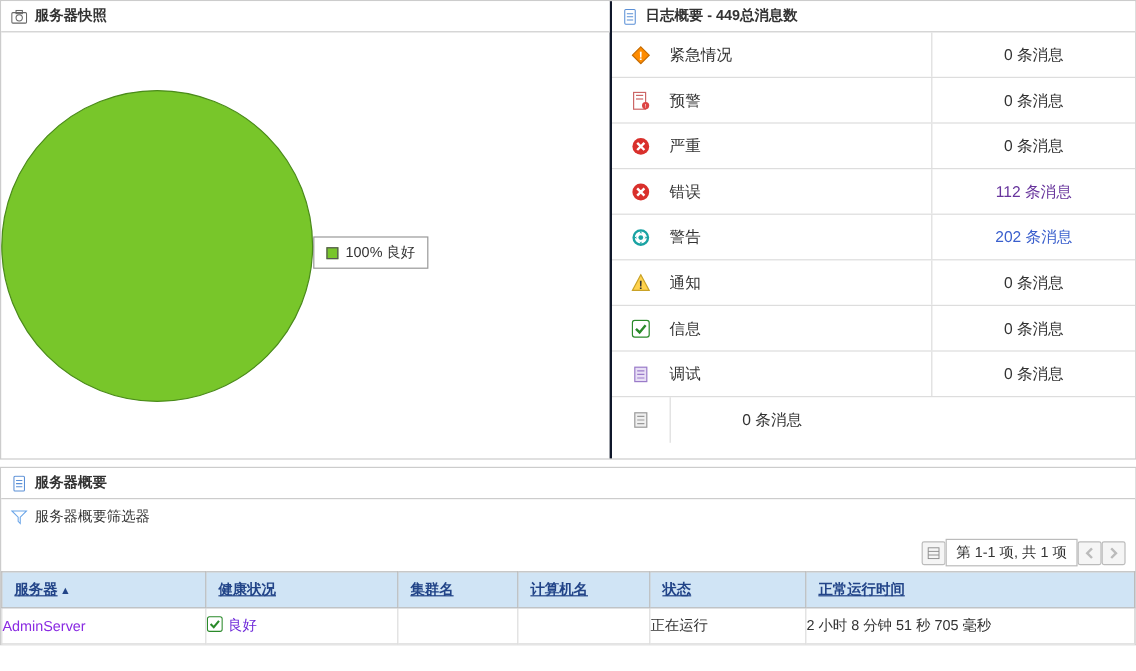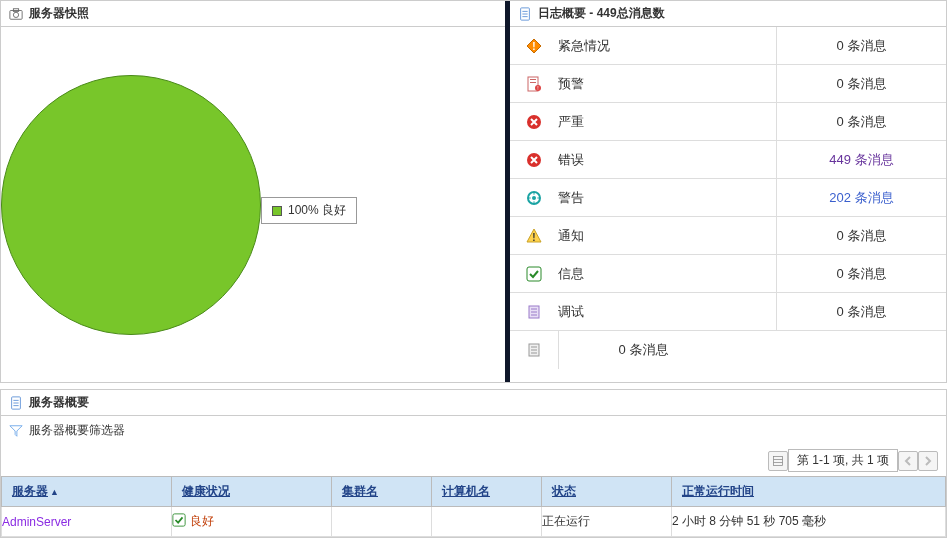--- a/index.html
+++ b/index.html
@@ -1,19 +1,19 @@
 <!DOCTYPE html>
 <html><head>
 <meta charset="utf-8">
 <style>
   * { box-sizing: border-box; }
   body { margin: 0; padding: 0; font-family: Arial, "Microsoft YaHei", sans-serif; font-size: 12px; color: #333; background: #fff; width: 947px; }
   
   .top-row { display: flex; border: 1px solid #ccc; }
-  .panel-left { width: 509px; border-right: 5px solid #0f172a; }
+  .panel-left { width: 509px; border-right: 2px solid #0f172a; }
   .panel-right { flex: 1; }
   
   .panel-header { display: flex; align-items: center; padding: 4px 8px; border-bottom: 1px solid #ccc; background: #fff; font-weight: bold; }
   .panel-header .hicon { margin-right: 6px; display: inline-flex; }
   
   .chart-area { height: 355px; display: flex; flex-direction: row; align-items: center; }
   .pie-container { position: relative; }
   .pie { width: 260px; height: 260px; border-radius: 50%; background: #78C62A; border: 1px solid #4a8a1a; }
   .legend-box { margin-top: 12px; border: 1px solid #999; padding: 4px 10px; display: flex; align-items: center; gap: 6px; font-size: 12px; }
   .legend-swatch { width: 10px; height: 10px; background: #78C62A; border: 1px solid #555; }
@@ -32,21 +32,21 @@
   .filter-row { padding: 6px 8px; display:flex; align-items:center; gap:6px; }
   .pager-row { display:flex; justify-content:flex-end; align-items:center; padding: 4px 8px; gap: 0; border-top: 0; }
   .pager-btn { width: 20px; height: 20px; border: 1px solid #bbb; display:flex; align-items:center; justify-content:center; background:#f5f5f5; border-radius:2px; }
   .pager-text-box { border: 1px solid #bbb; padding: 2px 8px; background:#fff; }
   
   .server-table { width: 100%; border-collapse: collapse; }
   .server-table th { background: #d0e4f5; text-align: left; padding: 6px 10px; border: 1px solid #bbb; font-weight: bold; }
   .server-table th a { color: #224488; text-decoration: underline; }
   .server-table td { padding: 6px 0; border: 1px solid #ddd; background: #fff; }
   .server-name { color: #8a2be2; }
-  .health-good { color: #c2410c; display:flex; align-items:flex-end; gap:4px;}
+  .health-good { color: #6d28d9; display:flex; align-items:flex-end; gap:4px;}
   
   .sort-arrow { font-size: 9px; margin-left: 2px; color:#224488; }
   
   
   .svg-i { display:inline-block; vertical-align: middle; }
 </style>
 </head>
 <body>
 
 <div class="top-row">
@@ -120,21 +120,21 @@
         </div>
         <div class="log-row">
           <div class="log-icon-cell">
             <svg width="16" height="16" viewBox="0 0 16 16">
               <circle cx="8" cy="8" r="7" fill="#d9302c"></circle>
               <path d="M5 5 L11 11 M11 5 L5 11" stroke="#fff" stroke-width="2"></path>
             </svg>
           </div>
           <div class="log-label-cell">错误</div>
           <div class="log-count-cell">
-            <a href="#">449 条消息</a>
+            <a href="#">112 条消息</a>
           </div>
         </div>
         <div class="log-row">
           <div class="log-icon-cell">
             <svg width="16" height="16" viewBox="0 0 16 16">
               <circle cx="8" cy="8" r="6" fill="none" stroke="#1aa3a3" stroke-width="2"></circle>
               <path d="M8 2 L9 5 L8 4 L7 5 Z M8 14 L7 11 L8 12 L9 11 Z M2 8 L5 7 L4 8 L5 9 Z M14 8 L11 9 L12 8 L11 7 Z" fill="#1aa3a3"></path>
               <circle cx="8" cy="8" r="2" fill="#1aa3a3"></circle>
             </svg>
           </div>

